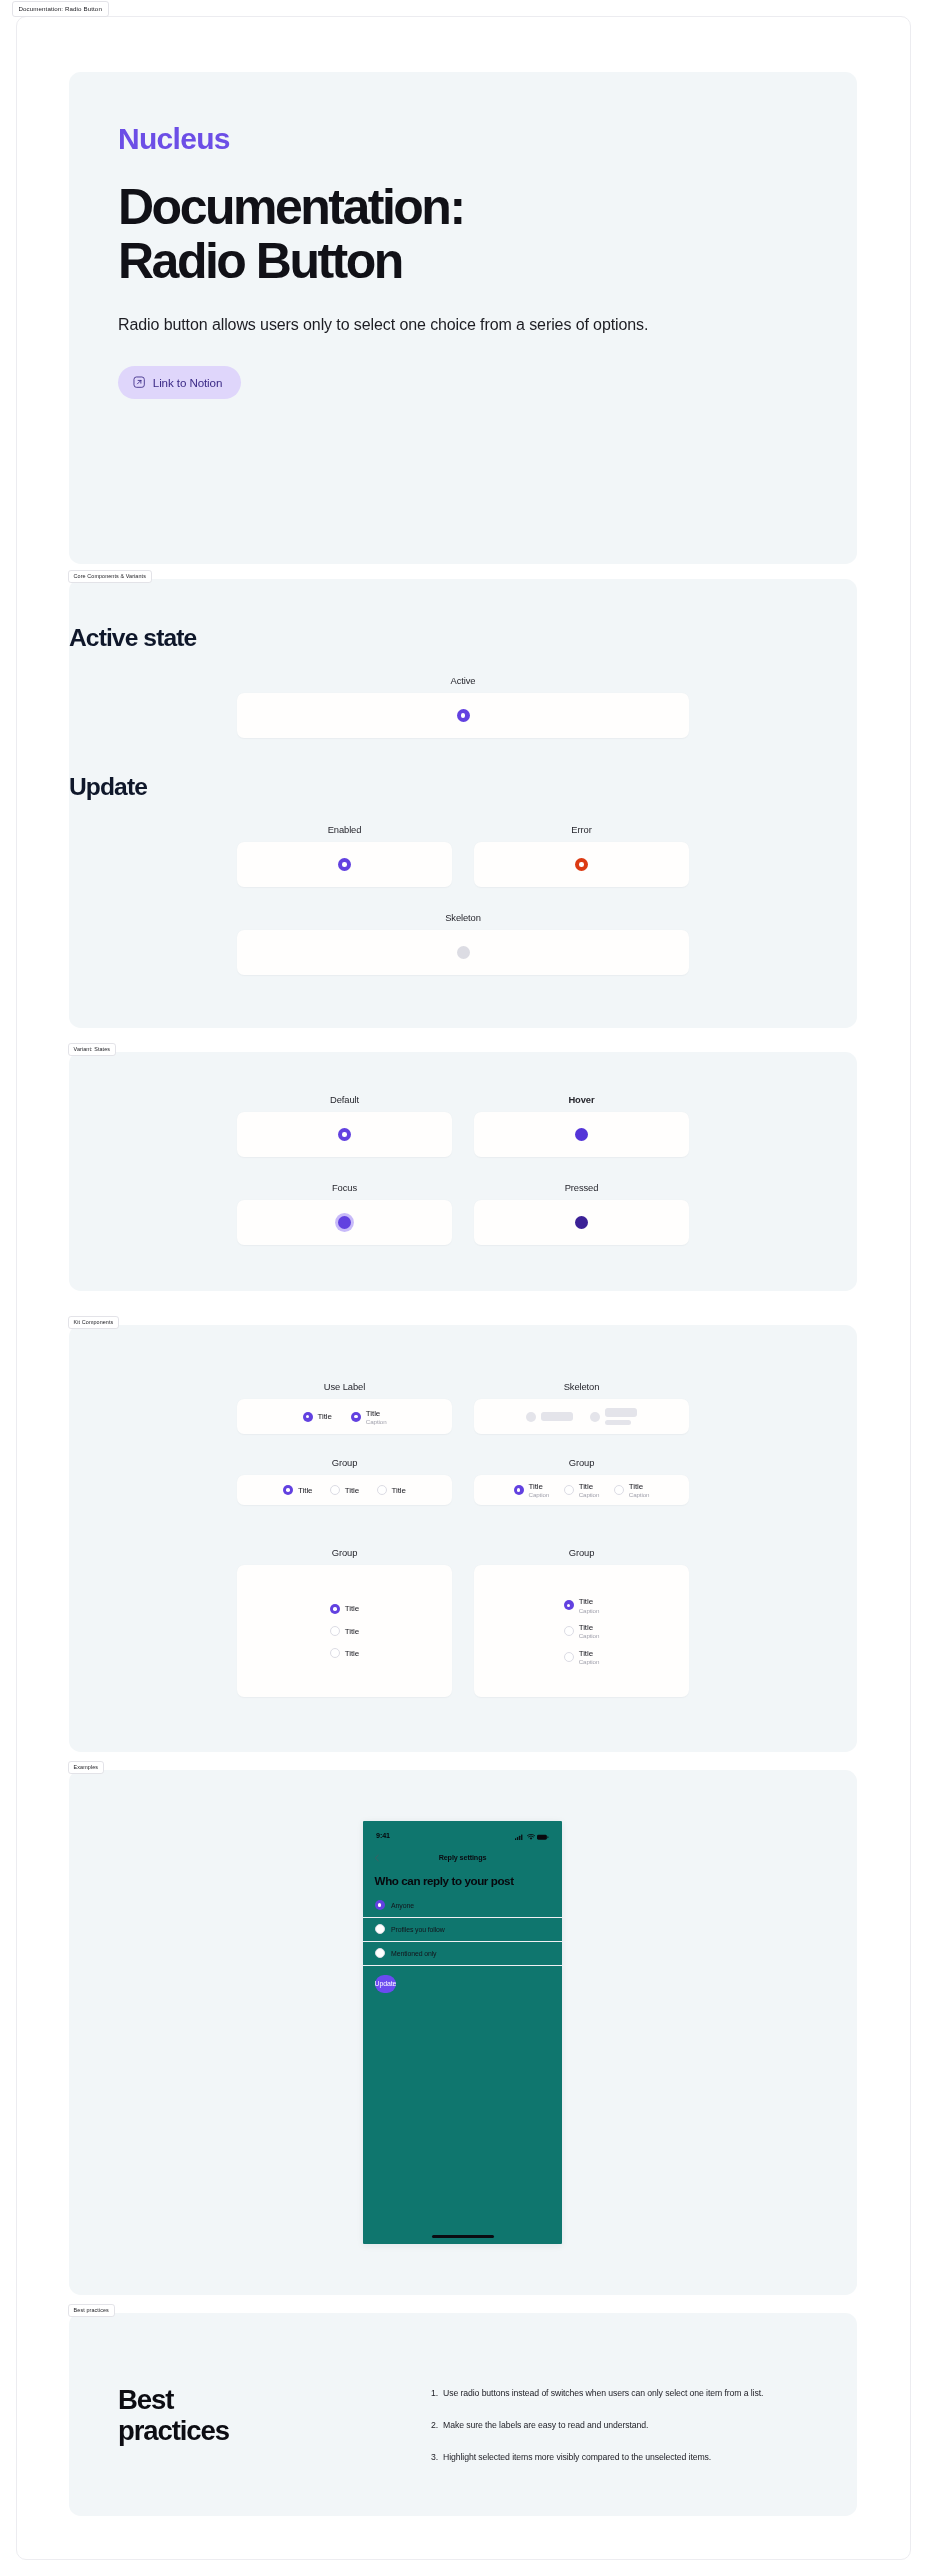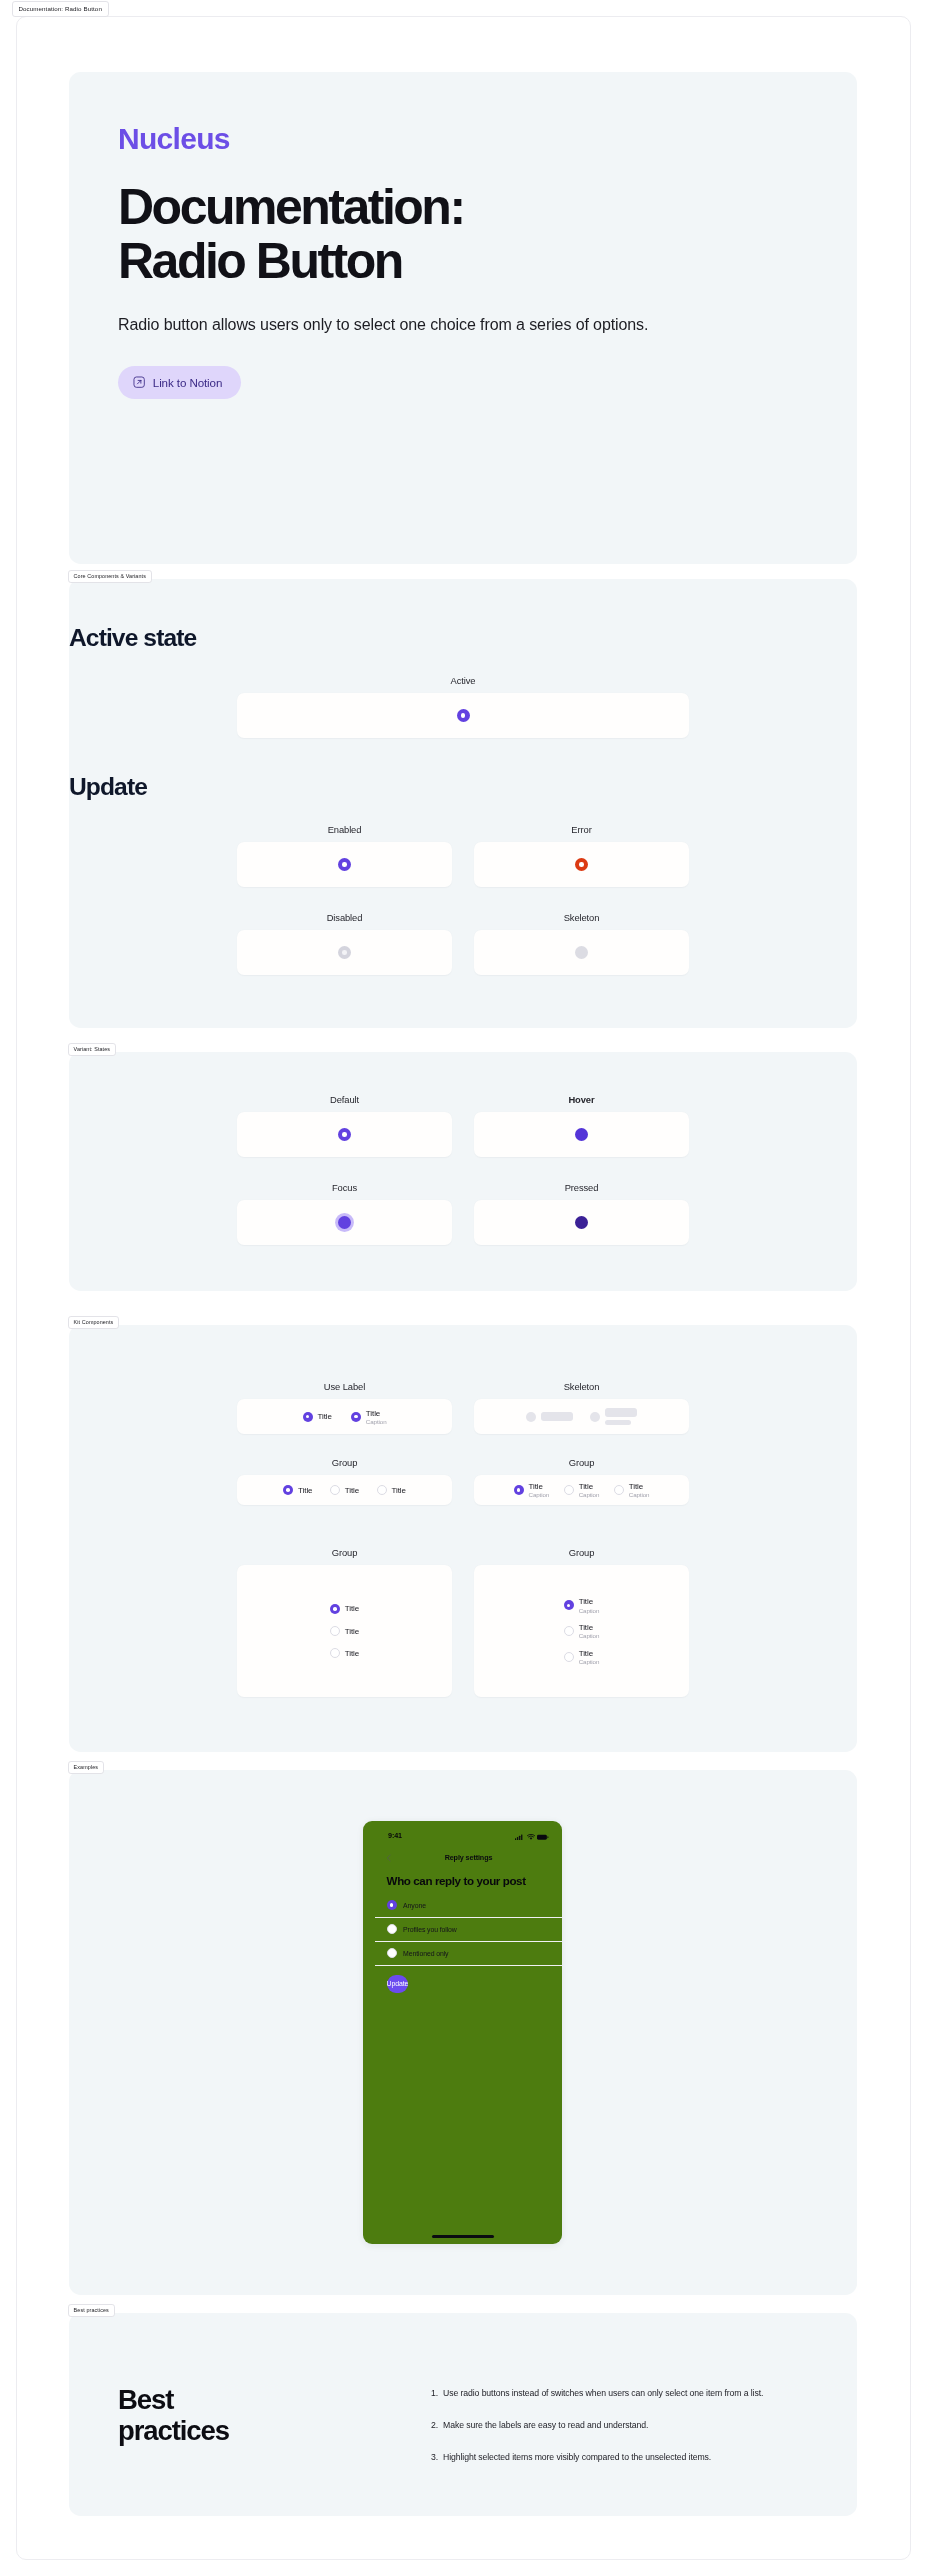--- a/index.html
+++ b/index.html
@@ -184,25 +184,24 @@
   .opt .txt { line-height: 1.15; }
   .opt .t { font-size: 8px; color:#1b1b22; letter-spacing:-0.1px; }
   .opt .c { font-size: 6.2px; color:#a3a3ae; letter-spacing:-0.1px; }
 
   .sk-dot { width:10px; height:10px; border-radius:50%; background:#e4e4ea; }
   .sk-bar { height:8.7px; border-radius:2.9px; background:#e4e4ea; }
 
   
   .phone {
     position: absolute;
-    background: #4d7c0f;
-    border-radius: 9px;
+    background: #0f766e;
+    border-radius: 1px;
     overflow: hidden;
     box-shadow: 0 1.4px 7.2px rgba(16,24,40,.07);
-    padding-left: 12px;
   }
   .status-bar {
     display:flex; align-items:center; justify-content:space-between;
     padding: 8px 13px 2.9px 13px;
   }
   .status-time { font-size: 7.2px; font-weight: 700; color:#06060a; letter-spacing:-0.1px; }
   .status-icons { display:flex; align-items:center; gap:2.9px; }
   .navbar {
     display:flex; align-items:center;
     padding: 5.8px 10px 5.8px 10px;
@@ -306,26 +305,20 @@
     </div>
     <div style="flex:1;">
       <div class="spec-label">Error</div>
       <div class="spec-card">
         <span class="radio error"></span>
       </div>
     </div>
   </div>
 
   <div style="position:absolute; left:168px; top:333px; width:452px; display:flex; gap:22px;">
-    <div style="flex:1;">
-      <div class="spec-label">Disabled</div>
-      <div class="spec-card">
-        <span class="radio disabled"></span>
-      </div>
-    </div>
     <div style="flex:1;">
       <div class="spec-label">Skeleton</div>
       <div class="spec-card">
         <span class="radio skeleton"></span>
       </div>
     </div>
   </div>
 </div>
 
 <div class="section" style="left:69px; top:1052px; width:788px; height:239px;">

